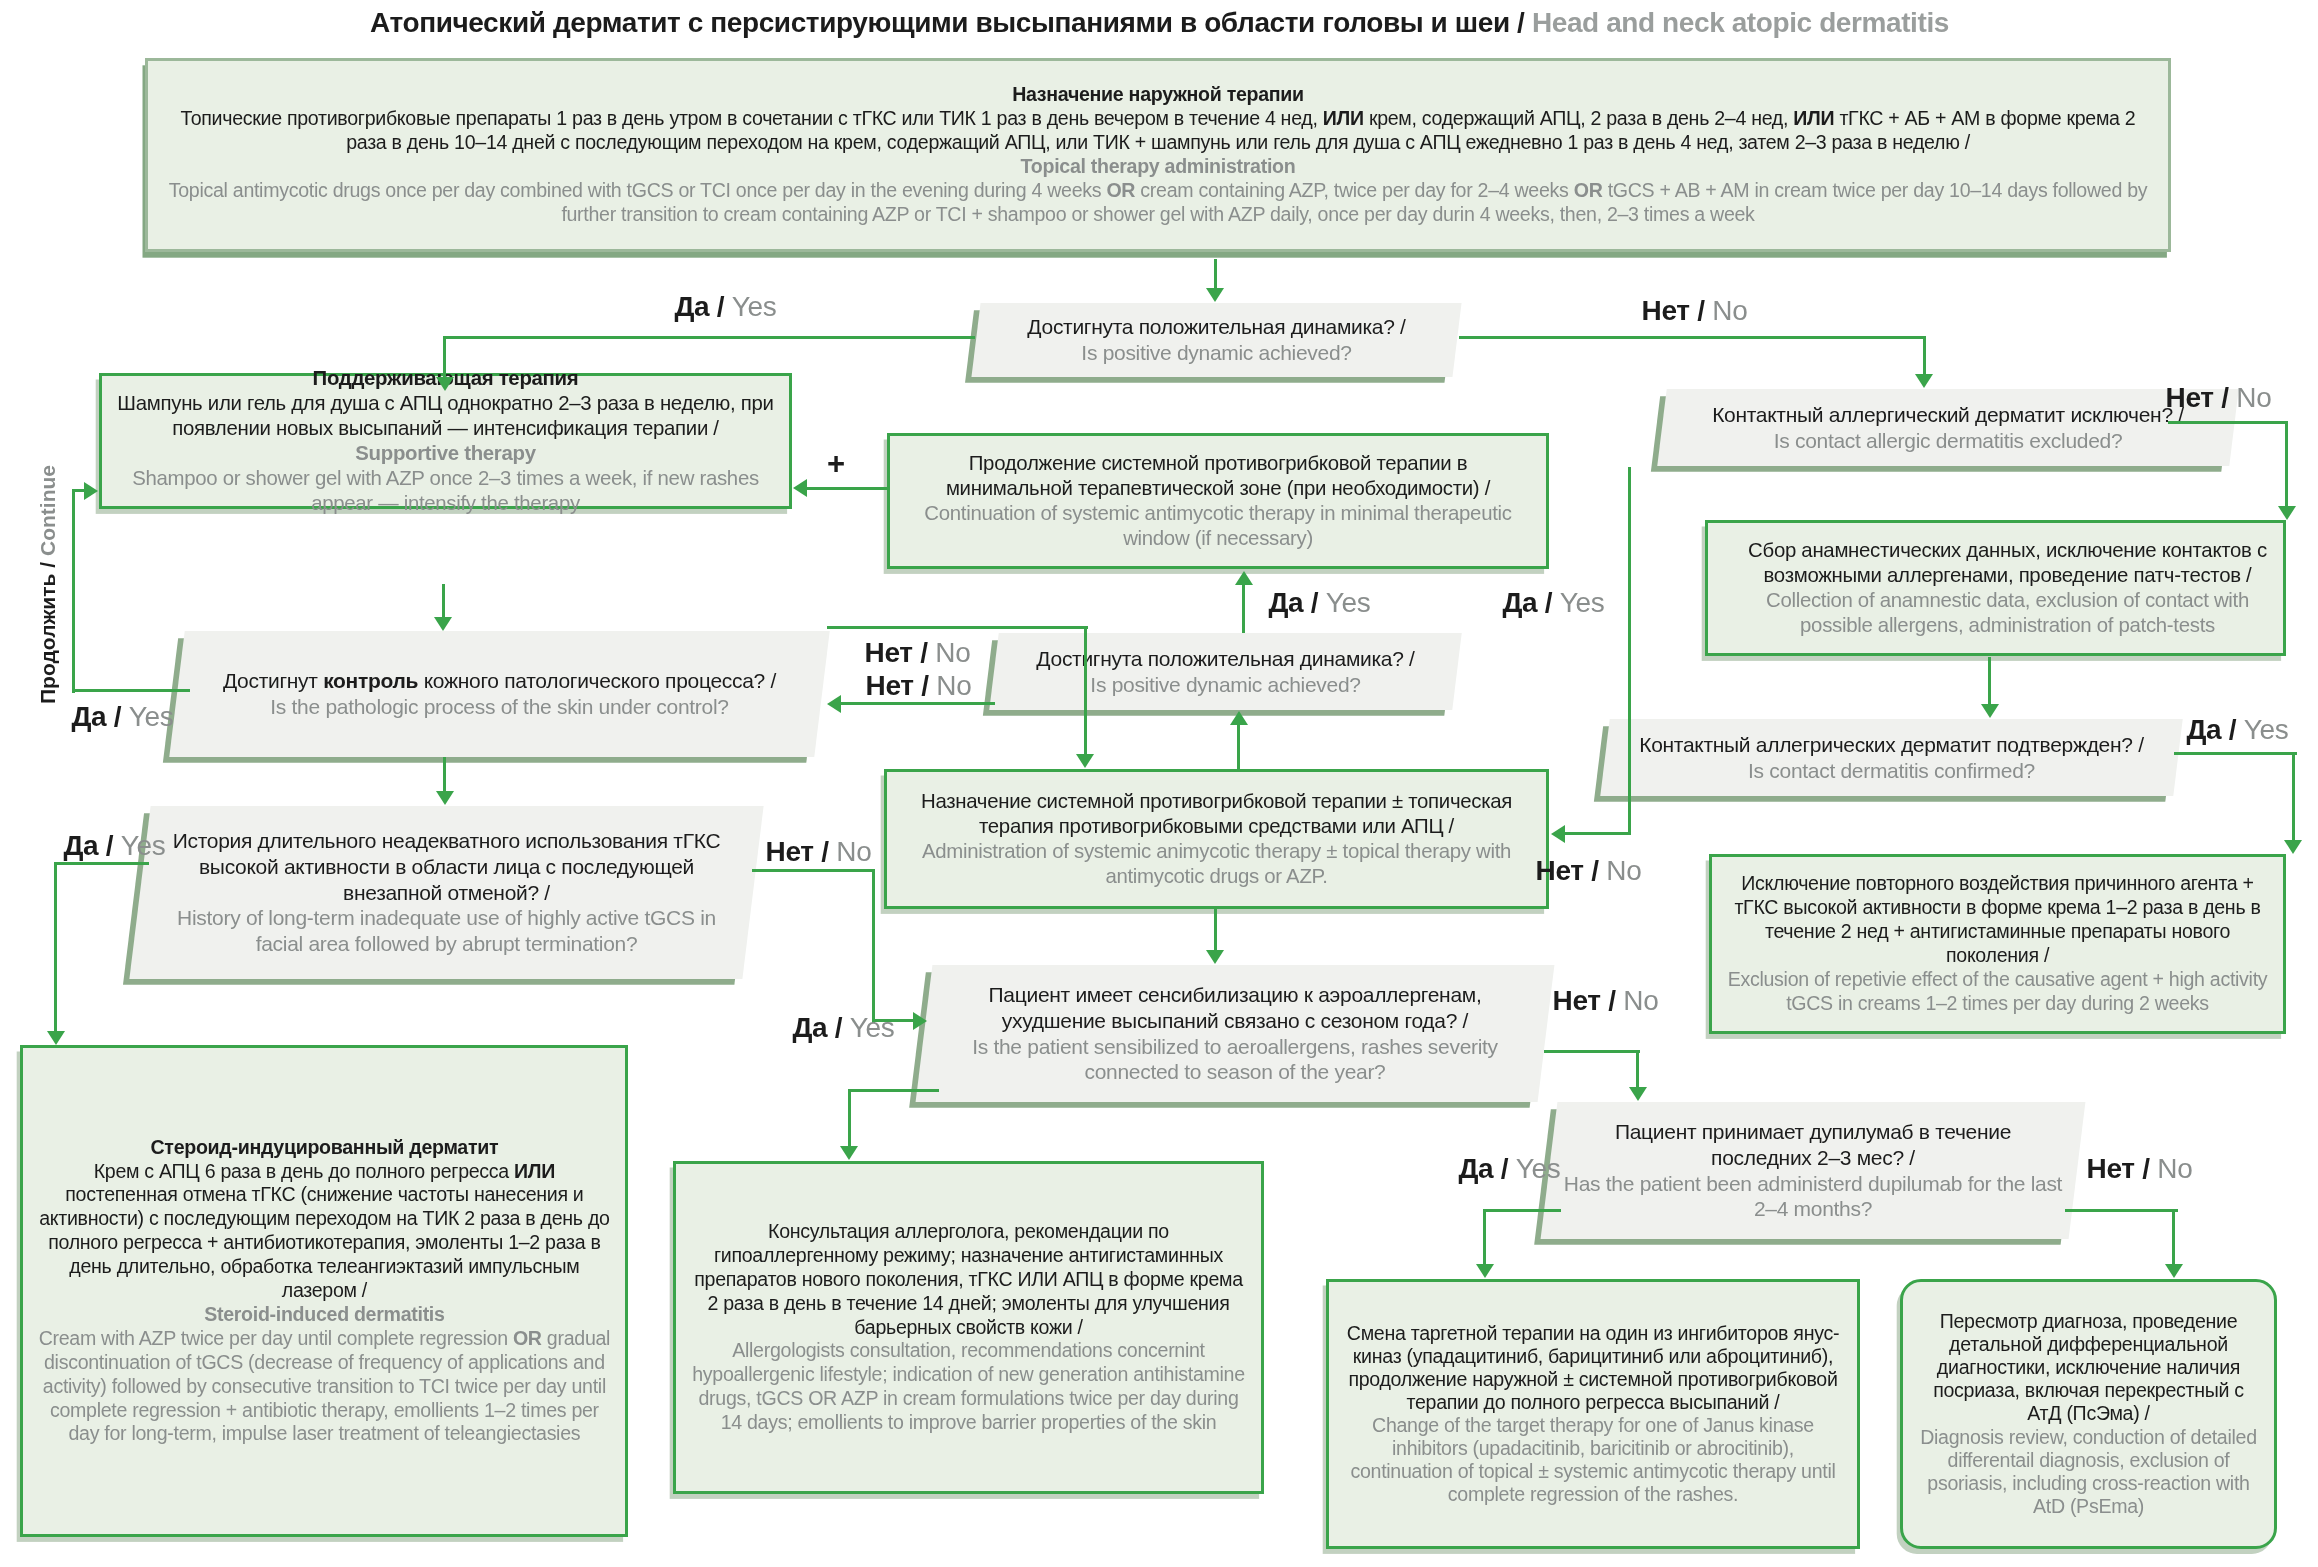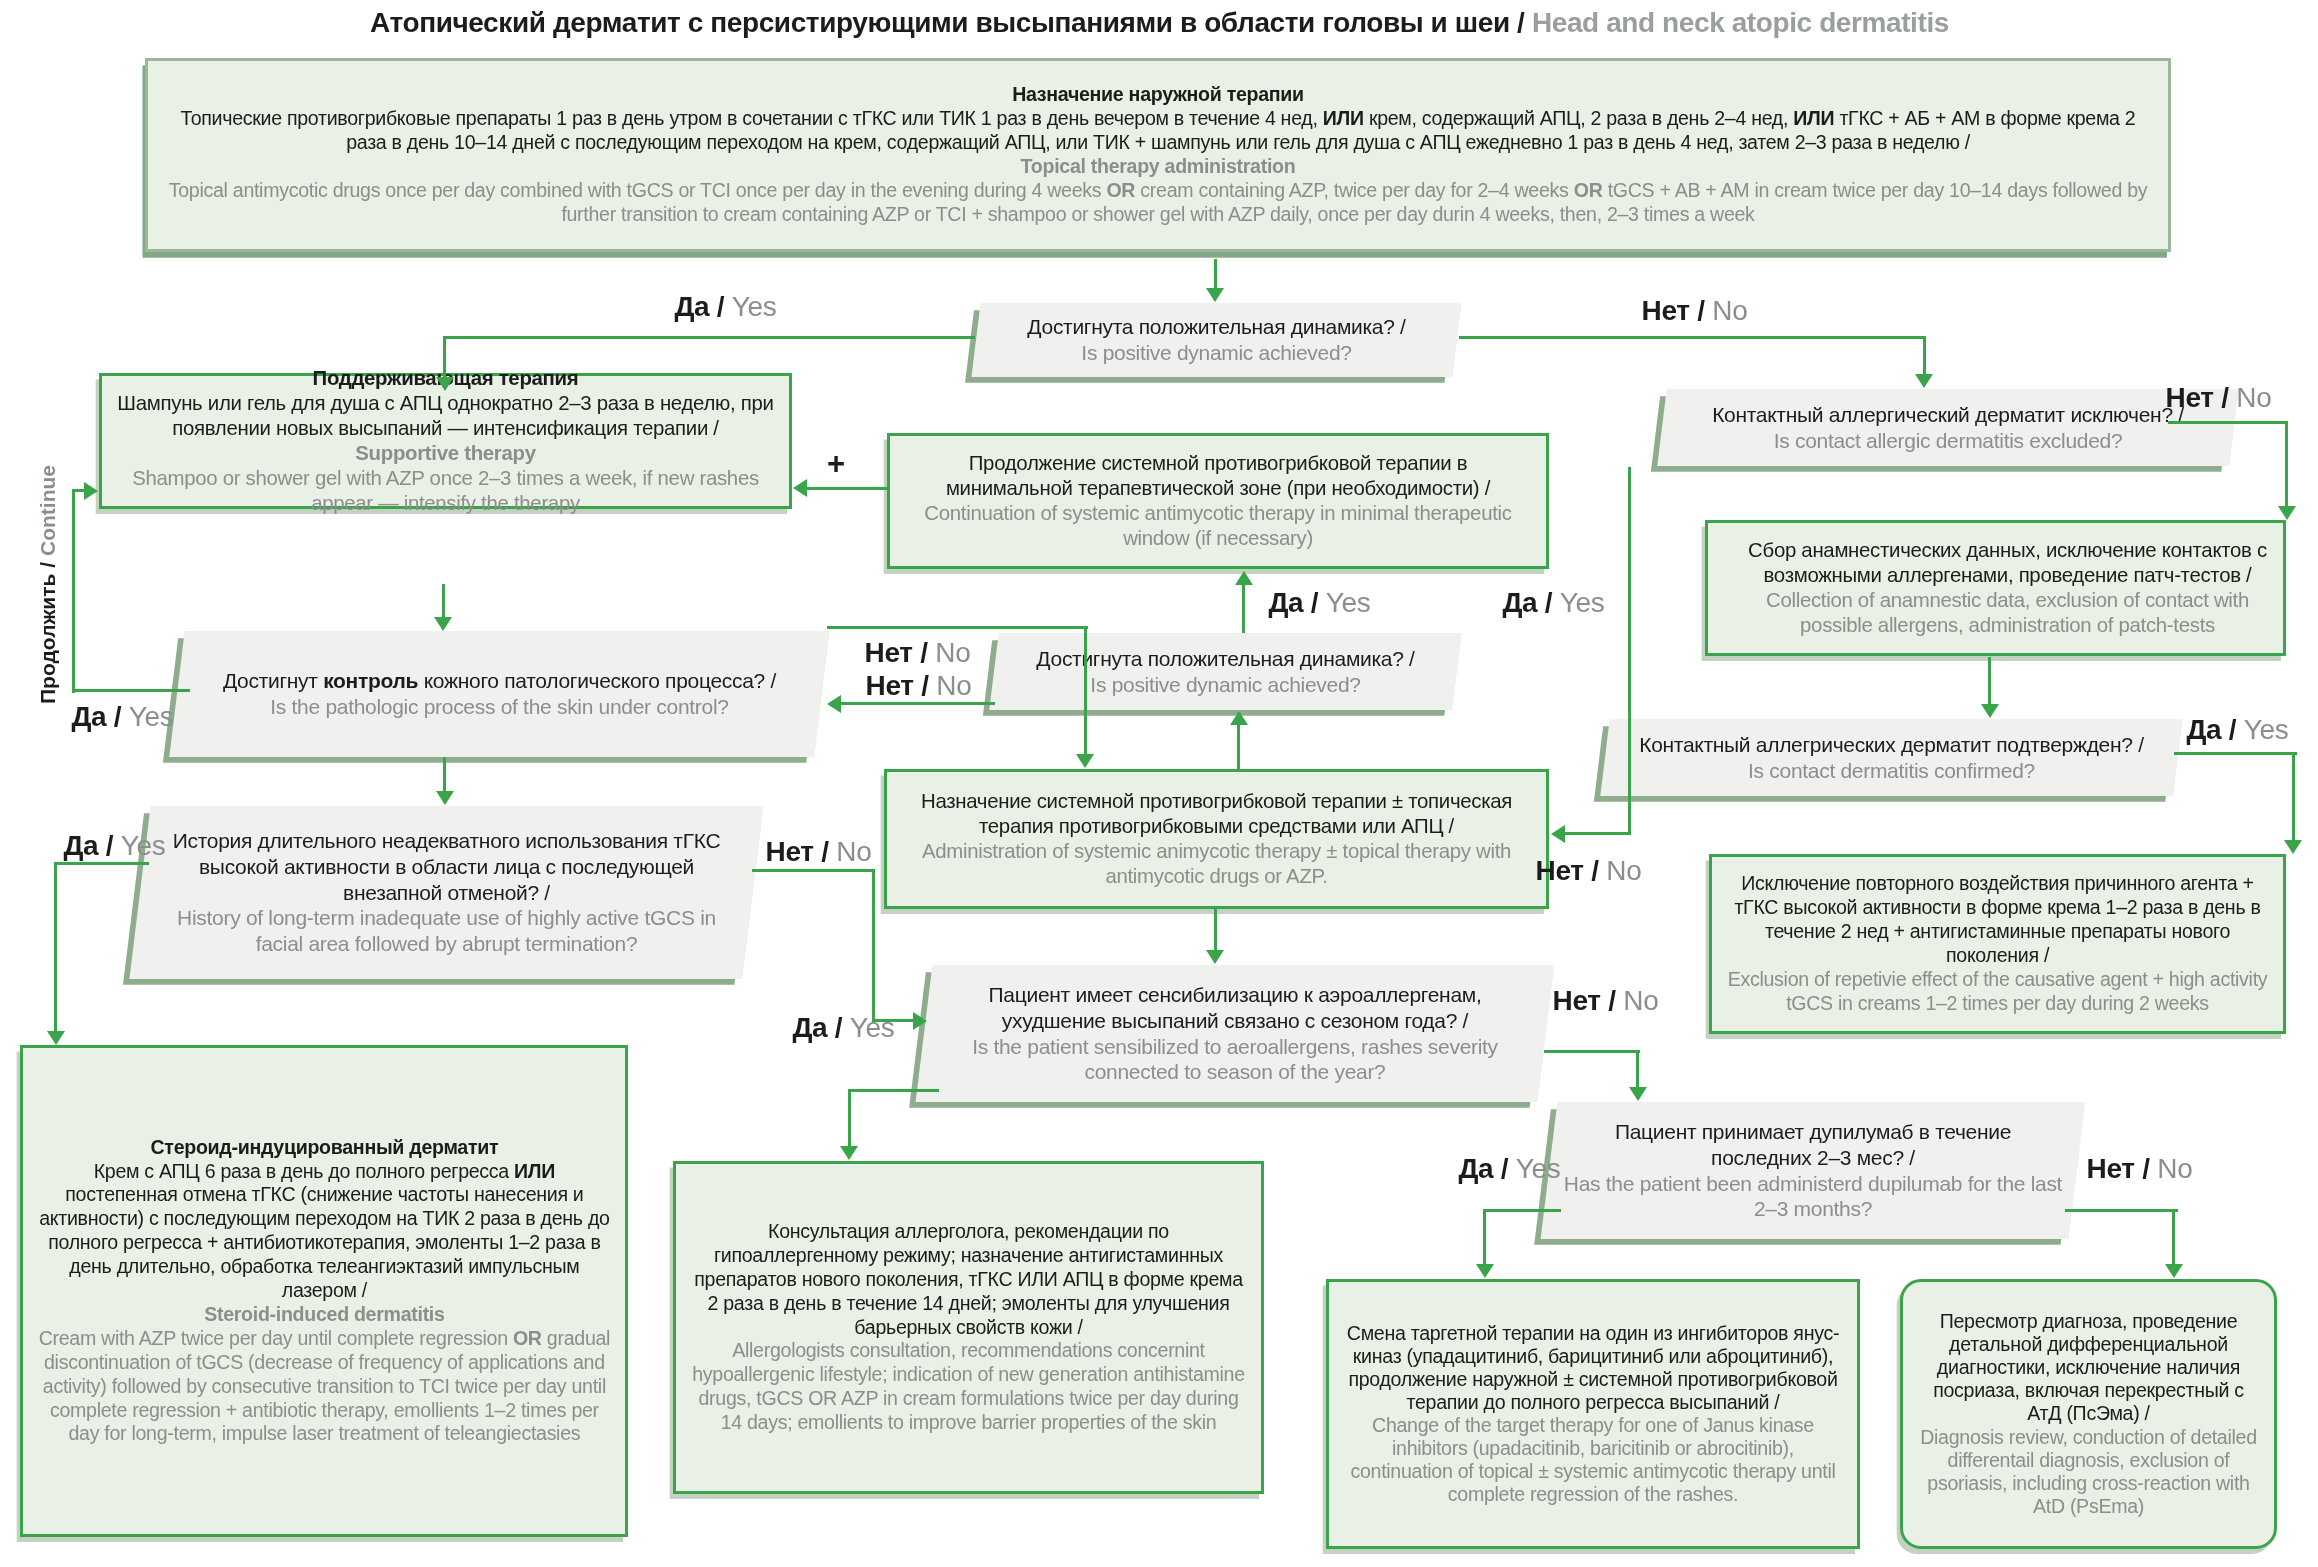--- a/index.html
+++ b/index.html
@@ -155,21 +155,21 @@
     <div class="txt">
         <span class="ru">Пациент имеет сенсибилизацию к аэроаллергенам, ухудшение высыпаний связано с сезоном года? /</span>
         <span class="en">Is the patient sensibilized to aeroallergens, rashes severity connected to season of the year?</span>
       </div>
   </div>
 
   <div class="dec" style="left:1549px;top:1102px;width:528px;height:137px;">
     <div class="bg"></div>
     <div class="txt">
         <span class="ru">Пациент принимает дупилумаб в течение последних 2–3 мес? /</span>
-        <span class="en">Has the patient been administerd dupilumab for the last 2–3 months?</span>
+        <span class="en">Has the patient been administerd dupilumab for the last 2–4 months?</span>
       </div>
   </div>
 
   <div class="box" style="left:20.4px;top:1045px;width:608px;height:492px;font-size:19.6px;">
     <span class="t-ru">Стероид-индуцированный дерматит</span>
     <span class="ru"><span>Крем с АПЦ 6 раза в день до полного регресса </span><b>ИЛИ</b><span> постепенная отмена тГКС (снижение частоты нанесения и активности) с последующим переходом на ТИК 2 раза в день до полного регресса + антибиотикотерапия, эмоленты 1–2 раза в день длительно, обработка телеангиэктазий импульсным лазером /</span></span>
     <span class="t-en">Steroid-induced dermatitis</span>
     <span class="en"><span>Cream with AZP twice per day until complete regression </span><b>OR</b><span> gradual discontinuation of tGCS (decrease of frequency of applications and activity) followed by consecutive transition to TCI twice per day until complete regression + antibiotic therapy, emollients 1–2 times per day for long-term, impulse laser treatment of teleangiectasies</span></span>
   </div>
 

